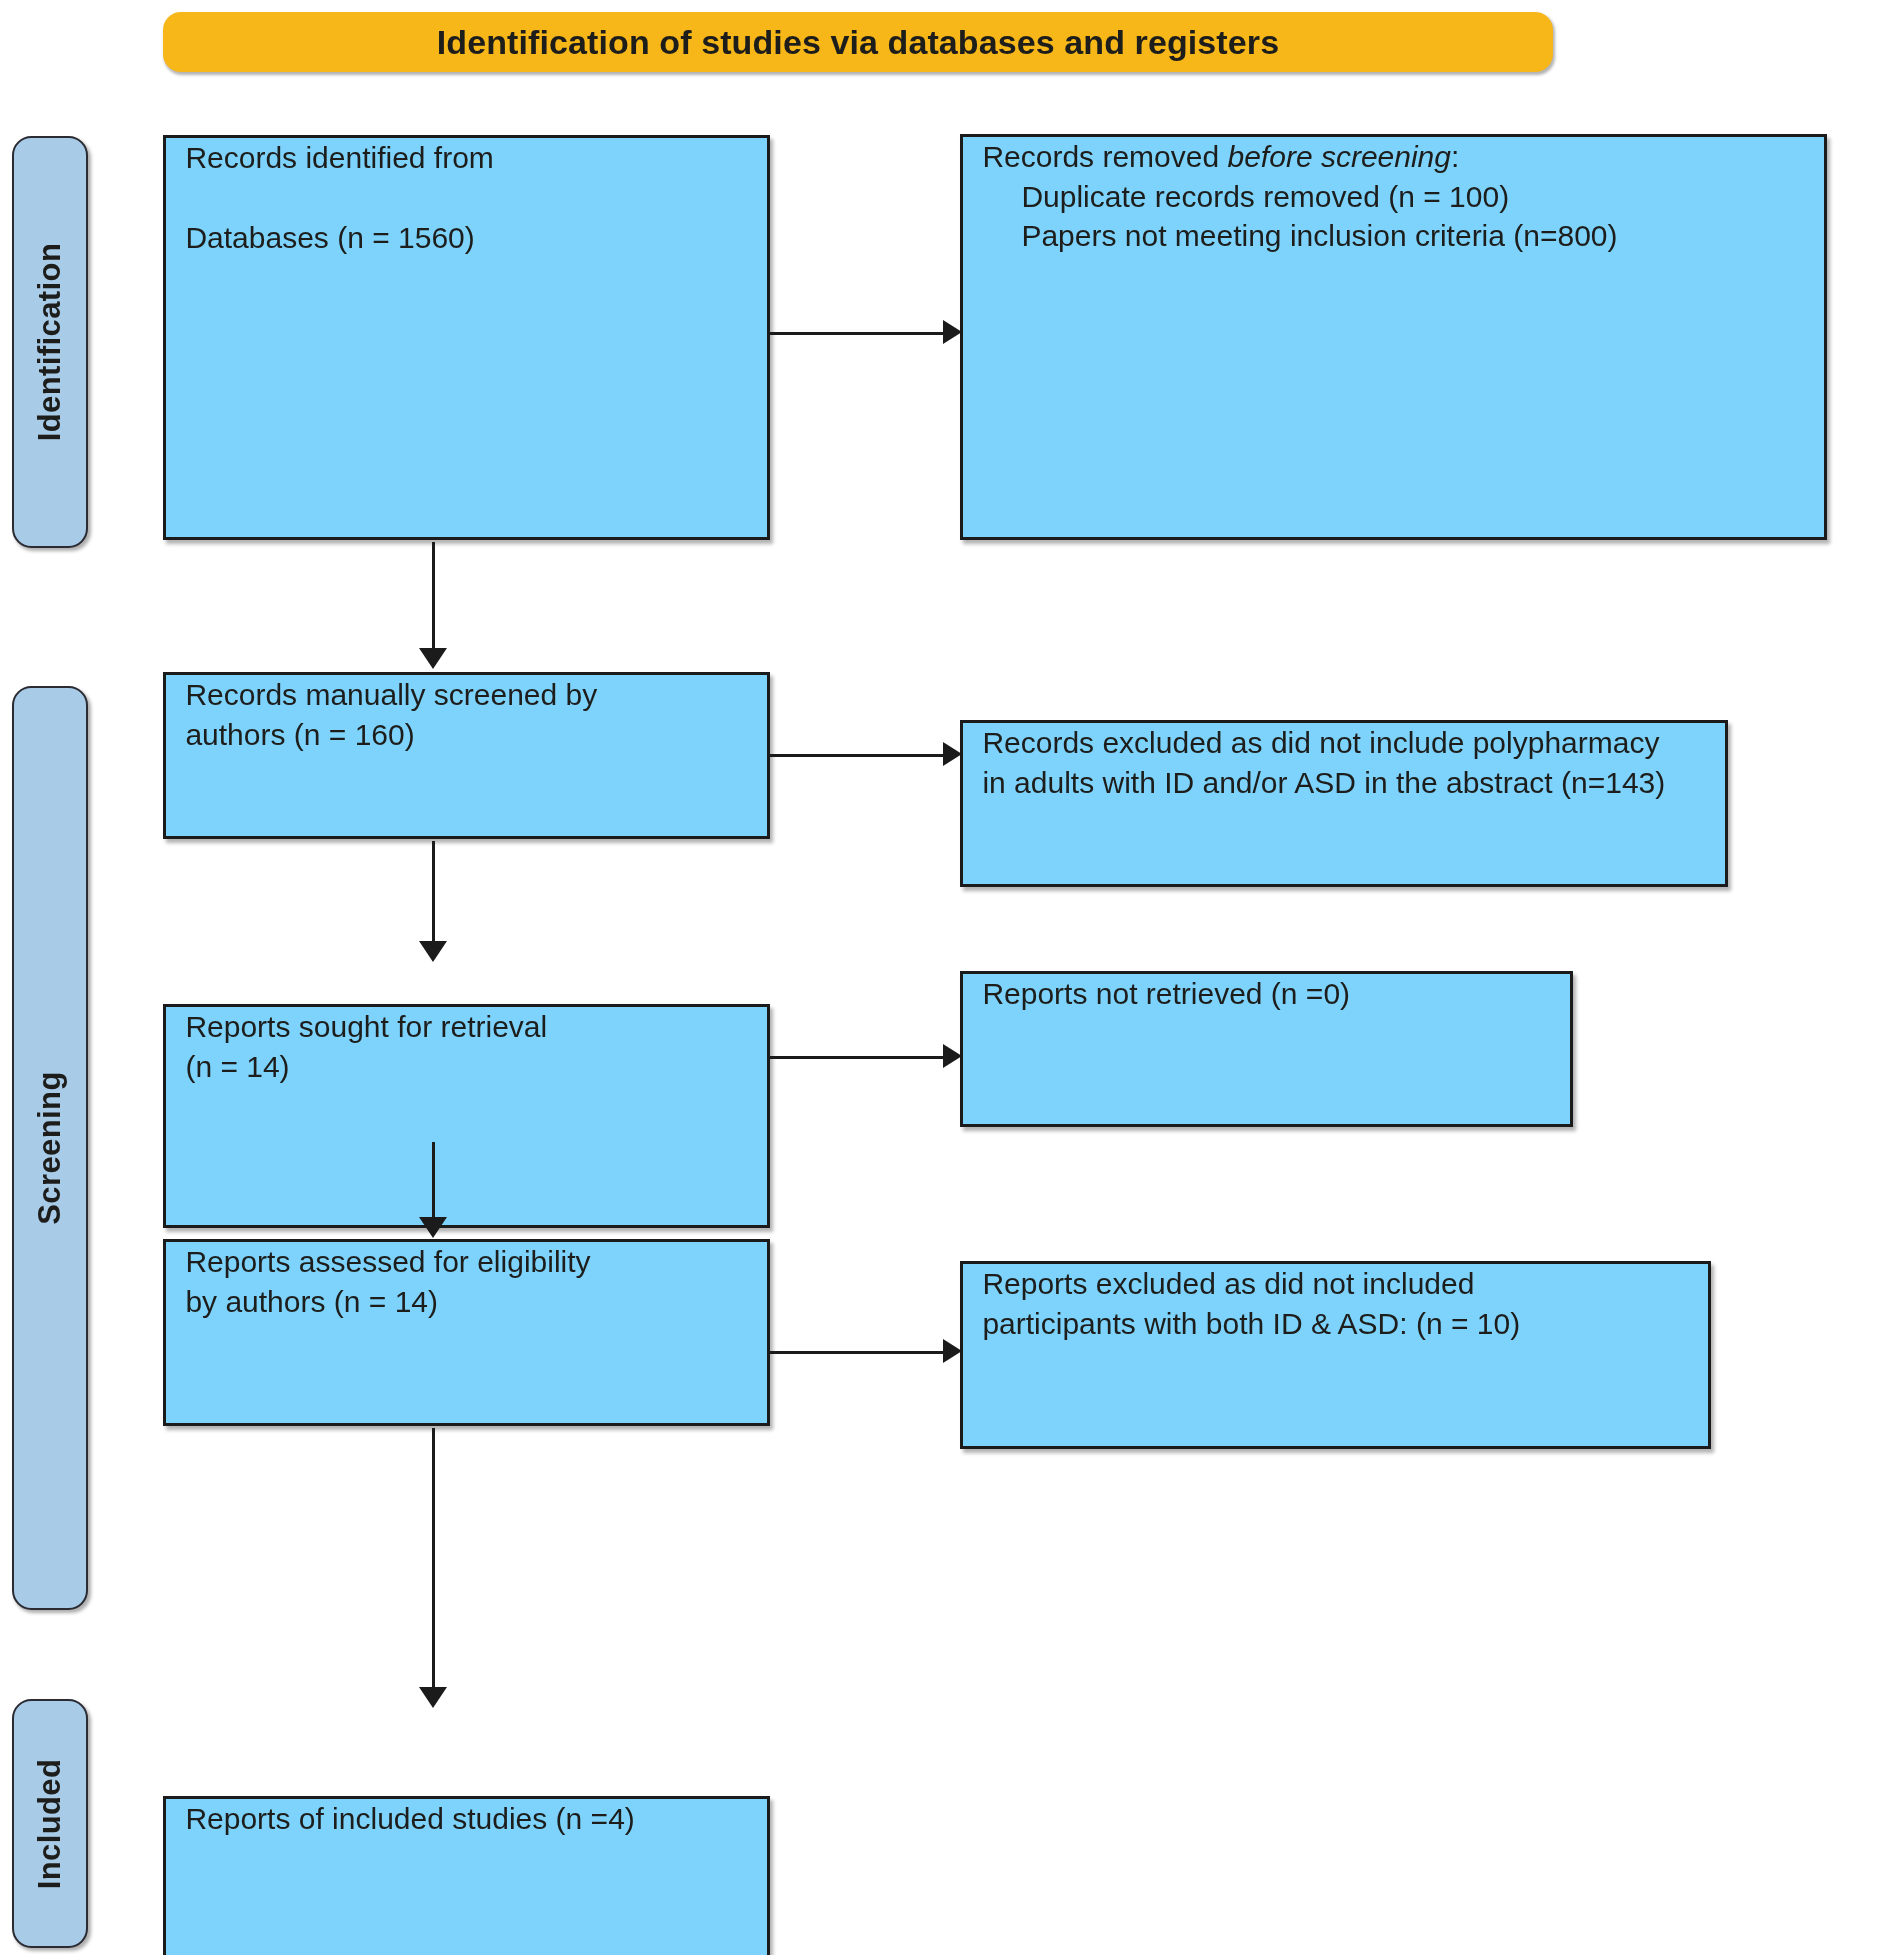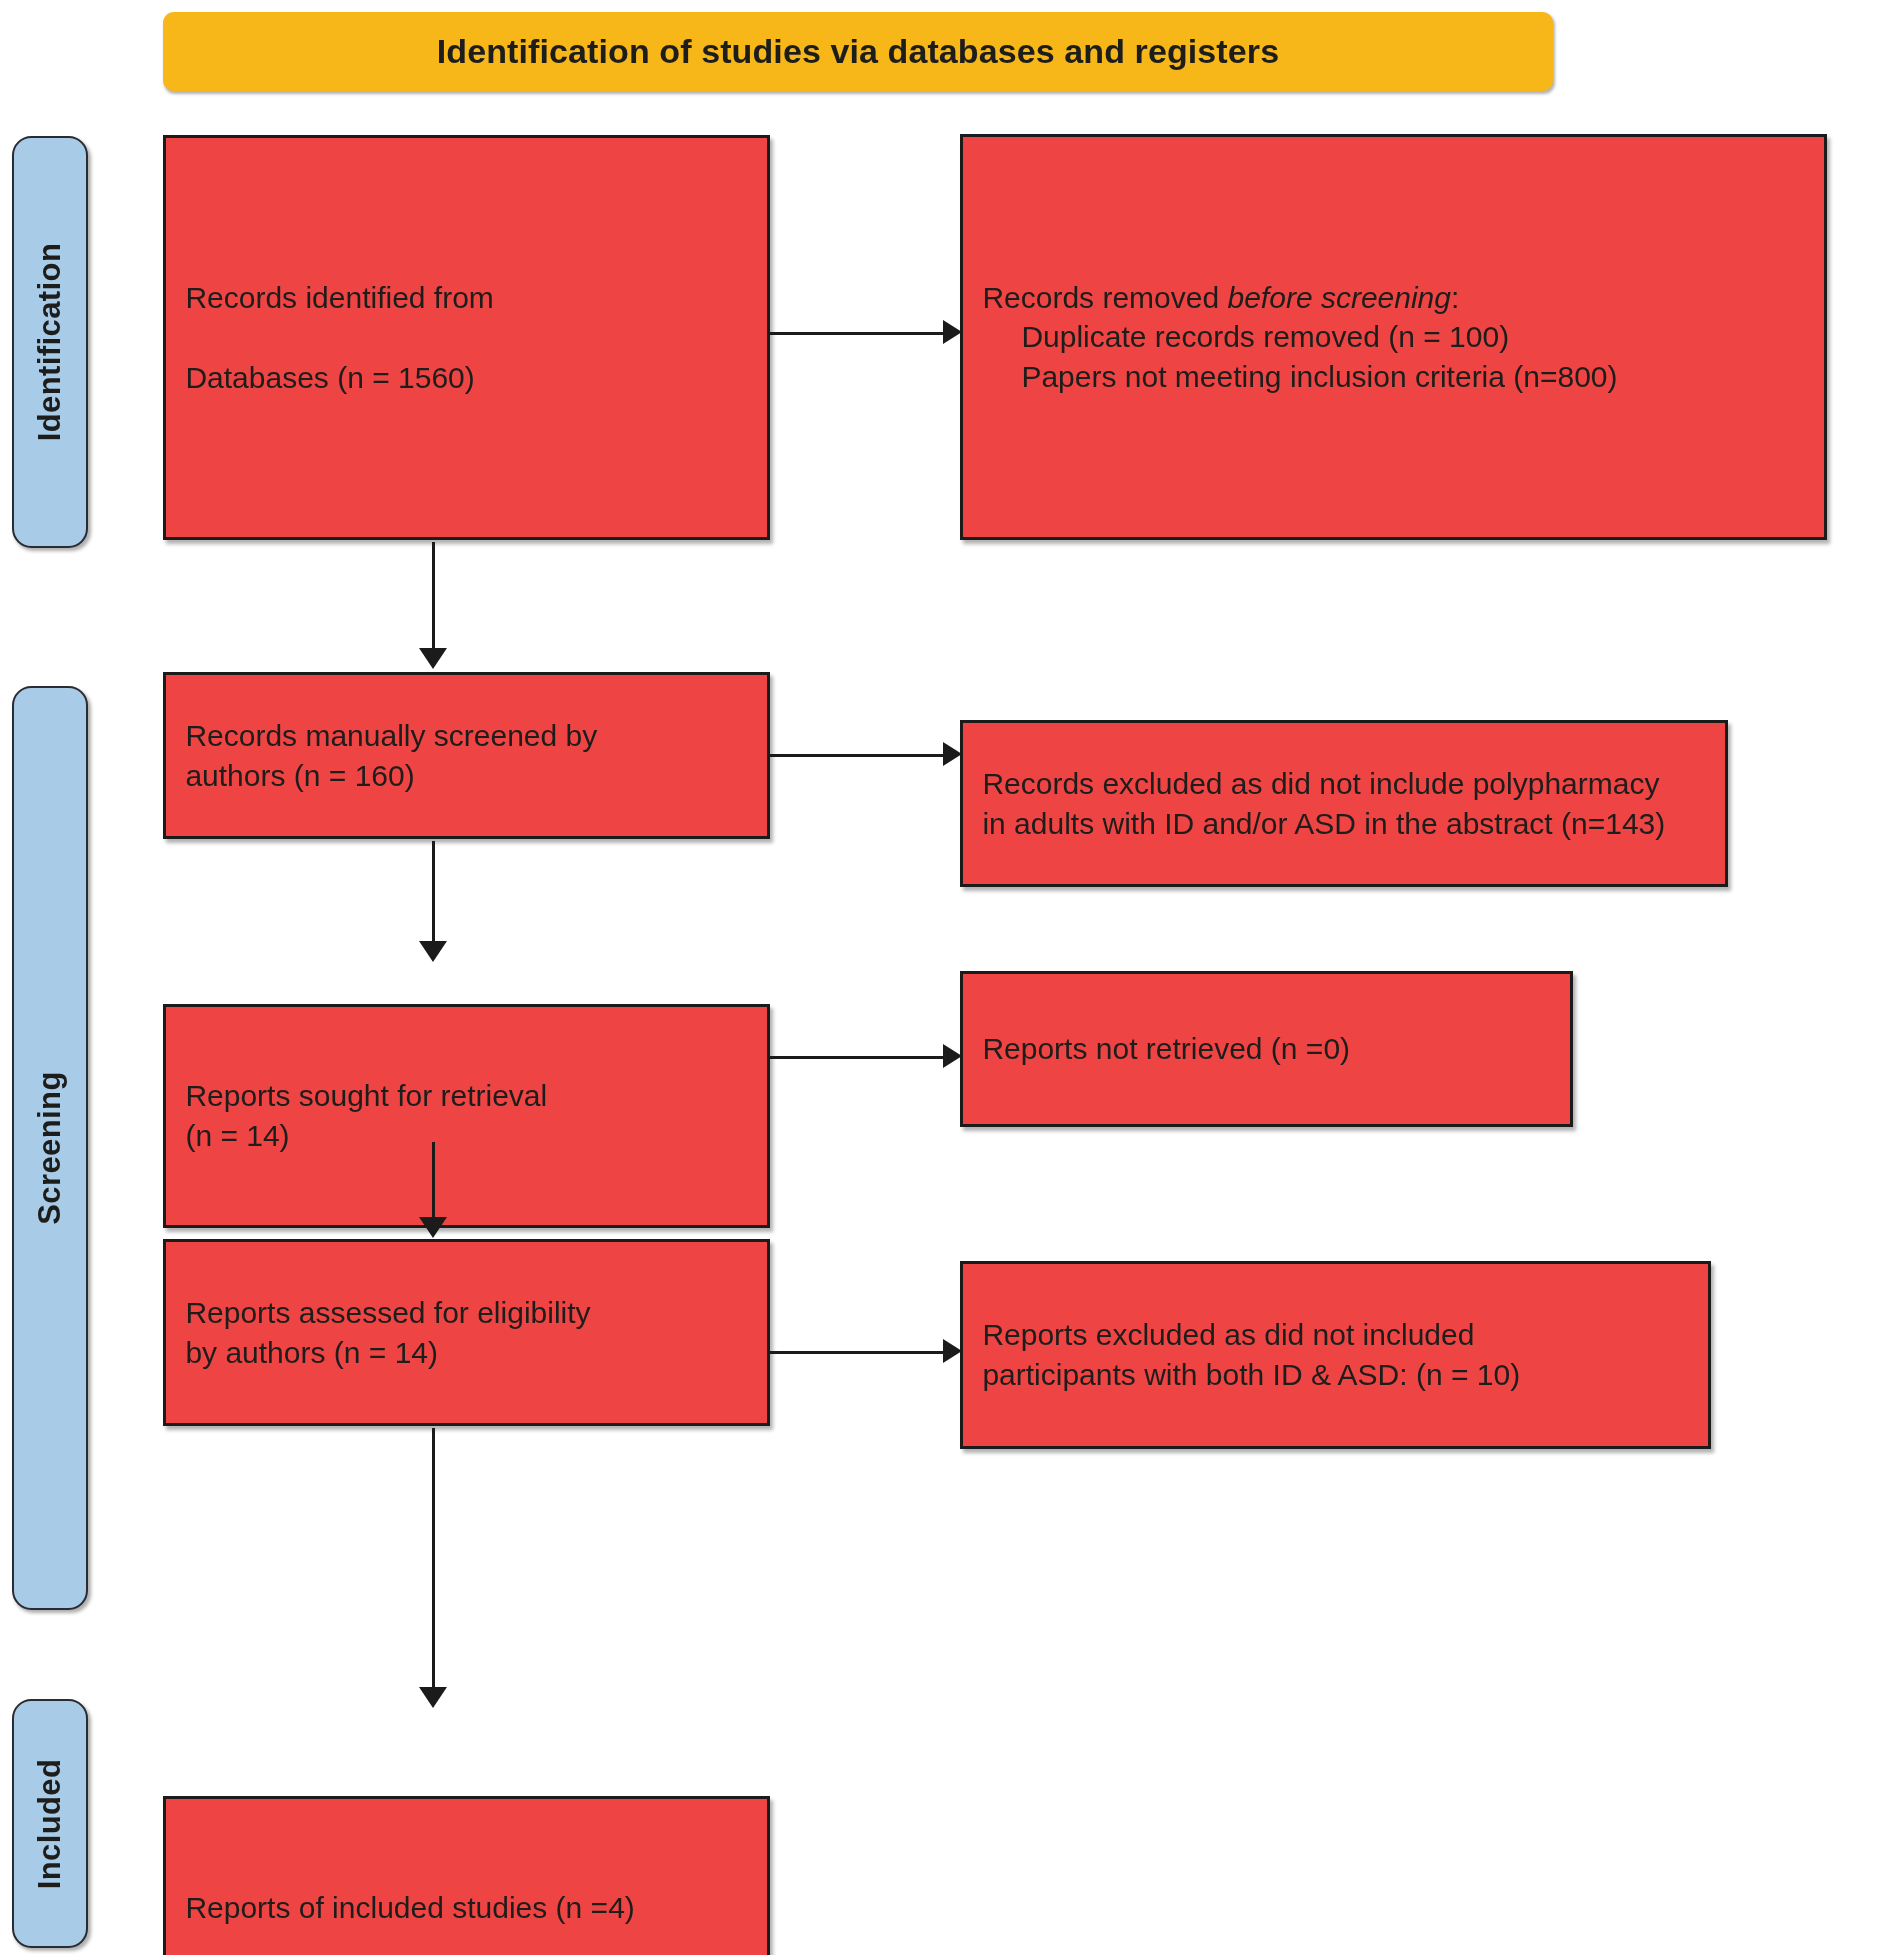--- a/index.html
+++ b/index.html
@@ -19,23 +19,23 @@
     background: #ffffff;
     overflow: hidden;
   }
 
   
   .banner {
     position: absolute;
     left: 163px;
     top: 12px;
     width: 1390px;
-    height: 79px;
+    height: 60px;
     background: #f7b718;
-    border-radius: 11px;
+    border-radius: 18px;
     display: flex;
     align-items: center;
     justify-content: center;
     box-shadow: 1.5px 2.2px 3px rgba(0,0,0,0.30);
   }
   .banner-text {
     font-size: 34px;
     font-weight: bold;
     color: #1d1d1b;
     letter-spacing: 0.1px;
@@ -62,25 +62,25 @@
     color: #1d1d1b;
     letter-spacing: 0.4px;
   }
   #stage-identification { left: 12px;  top: 136px;  width: 72px; height: 408px; }
   #stage-screening      { left: 12px;  top: 686px;  width: 72px; height: 920px; }
   #stage-included       { left: 12px;  top: 1699px; width: 72px; height: 245px; }
 
   
   .box {
     position: absolute;
-    background: #ef4444;
+    background: #7dd3fc;
     border: 3px solid #1b1b1b;
     box-shadow: 3px 3.7px 3.7px rgba(0,0,0,0.30);
     display: flex;
-    align-items: center;
+    align-items: flex-start;
     box-sizing: border-box;
   }
   .box-inner {
     padding: 0 19.4px;
     width: 100%;
   }
   .box-line {
     font-size: 30px;
     line-height: 1.32;
     color: #1d1d1b;

